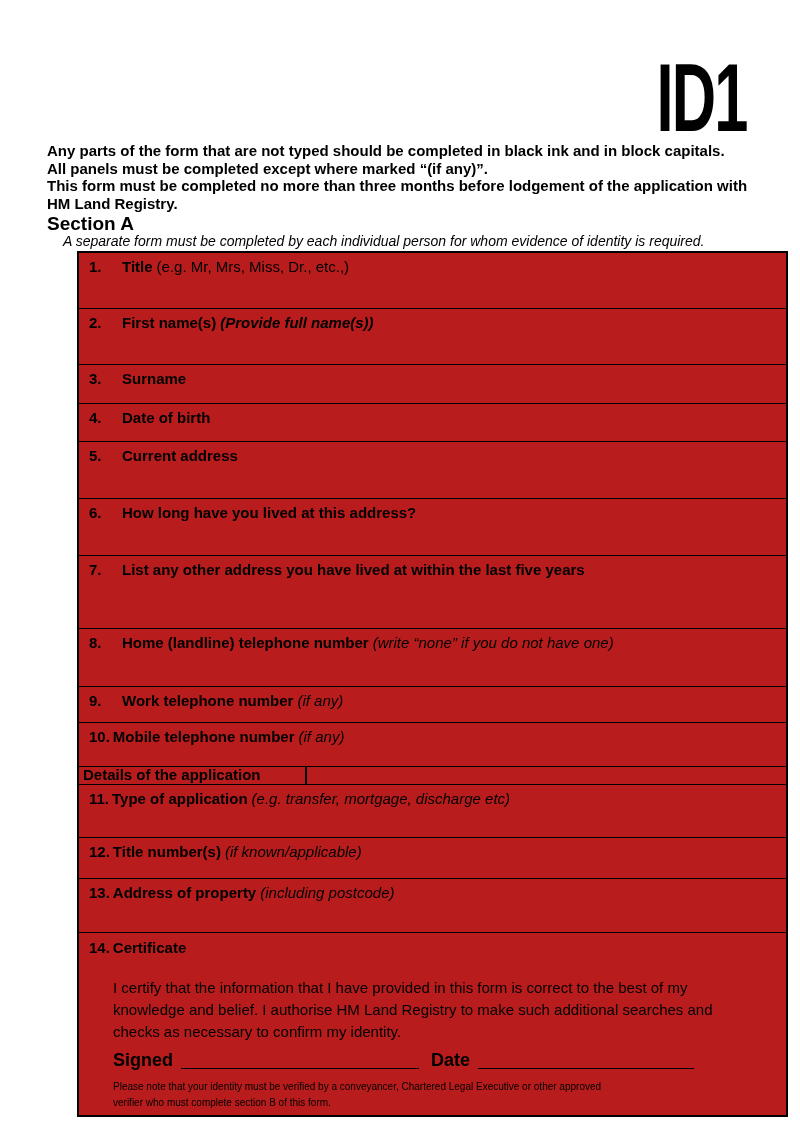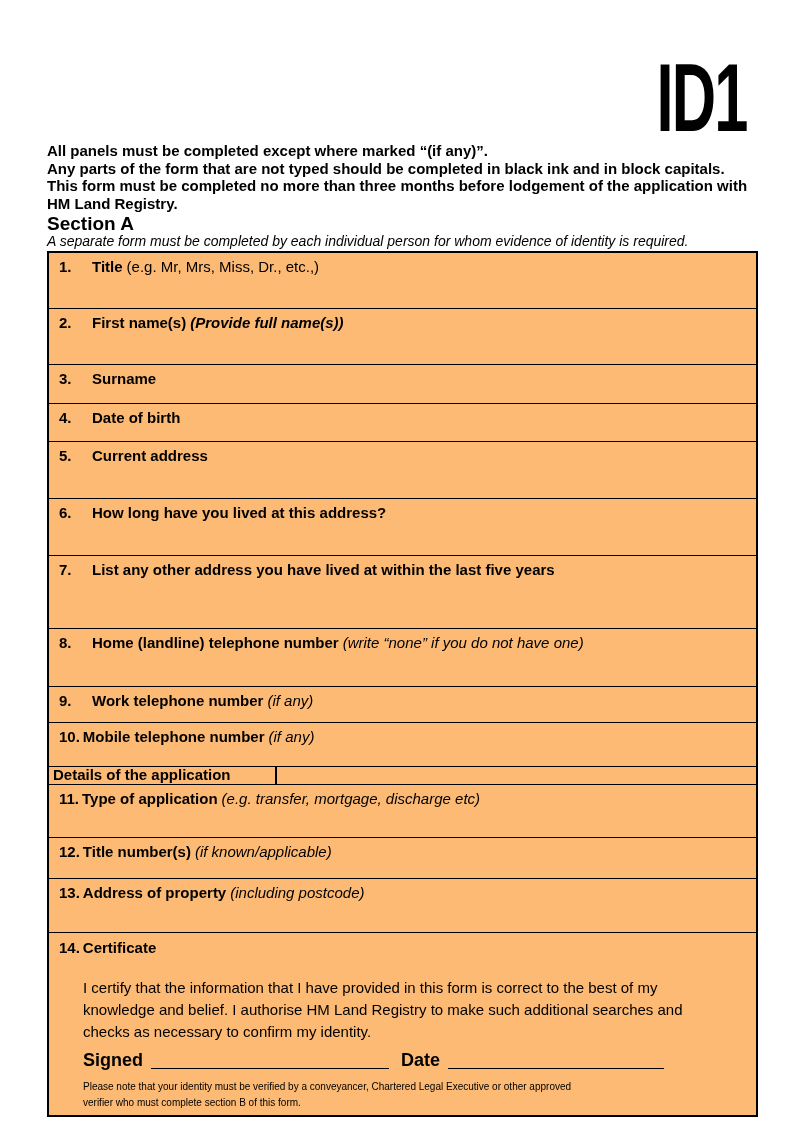--- a/index.html
+++ b/index.html
@@ -17,23 +17,23 @@
     letter-spacing:-3px;
     transform:scaleX(0.64); transform-origin:right center;
   }
 
   .content { position:absolute; left:47px; top:142px; width:712px; }
 
   .intro { font-weight:bold; font-size:15px; line-height:17.5px; }
   .intro div { white-space:nowrap; }
 
   .section-heading { font-size:19px; line-height:19px; font-weight:bold; margin:2px 0 0 0; }
-  .section-note { font-style:italic; font-size:14px; line-height:15px; margin:1px 0 2px 0; white-space:nowrap; }
+  .section-note { font-style:italic; font-size:14px; line-height:15px; margin:1px 0 2px 16px; white-space:nowrap; }
 
-  .form-table { width:711px; border:2px solid #000; background:#fdba74; }
+  .form-table { width:711px; border:2px solid #000; background:#b91c1c;margin-left:30px; }
 
   .frow {
     position:relative; border-bottom:1.5px solid #000;
     padding:5px 8px 0 10px; font-size:15px; line-height:17px;
   }
   .frow:last-child { border-bottom:none; }
   .num  { font-weight:bold; display:inline-block; min-width:33px; }
   .dd .num { min-width:0; margin-right:3px;text-align:center; }
   .lbl  { font-weight:bold; }
   .sub  { margin-left:4px; }
@@ -65,22 +65,22 @@
 </head>
 <body>
 
 <div class="page">
 
   <div class="logo">ID1</div>
 
   <div class="content">
 
     <div class="intro">
+      <div>Any parts of the form that are not typed should be completed in black ink and in block capitals.</div>
       <div>All panels must be completed except where marked “(if any)”.</div>
-      <div>Any parts of the form that are not typed should be completed in black ink and in block capitals.</div>
       <div>This form must be completed no more than three months before lodgement of the application with</div>
       <div>HM Land Registry.</div>
     </div>
 
     <div class="section-heading">Section A</div>
     <div class="section-note">A separate form must be completed by each individual person for whom evidence of identity is required.</div>
 
     <div class="form-table">
 
       <div class="frow fr-1">

